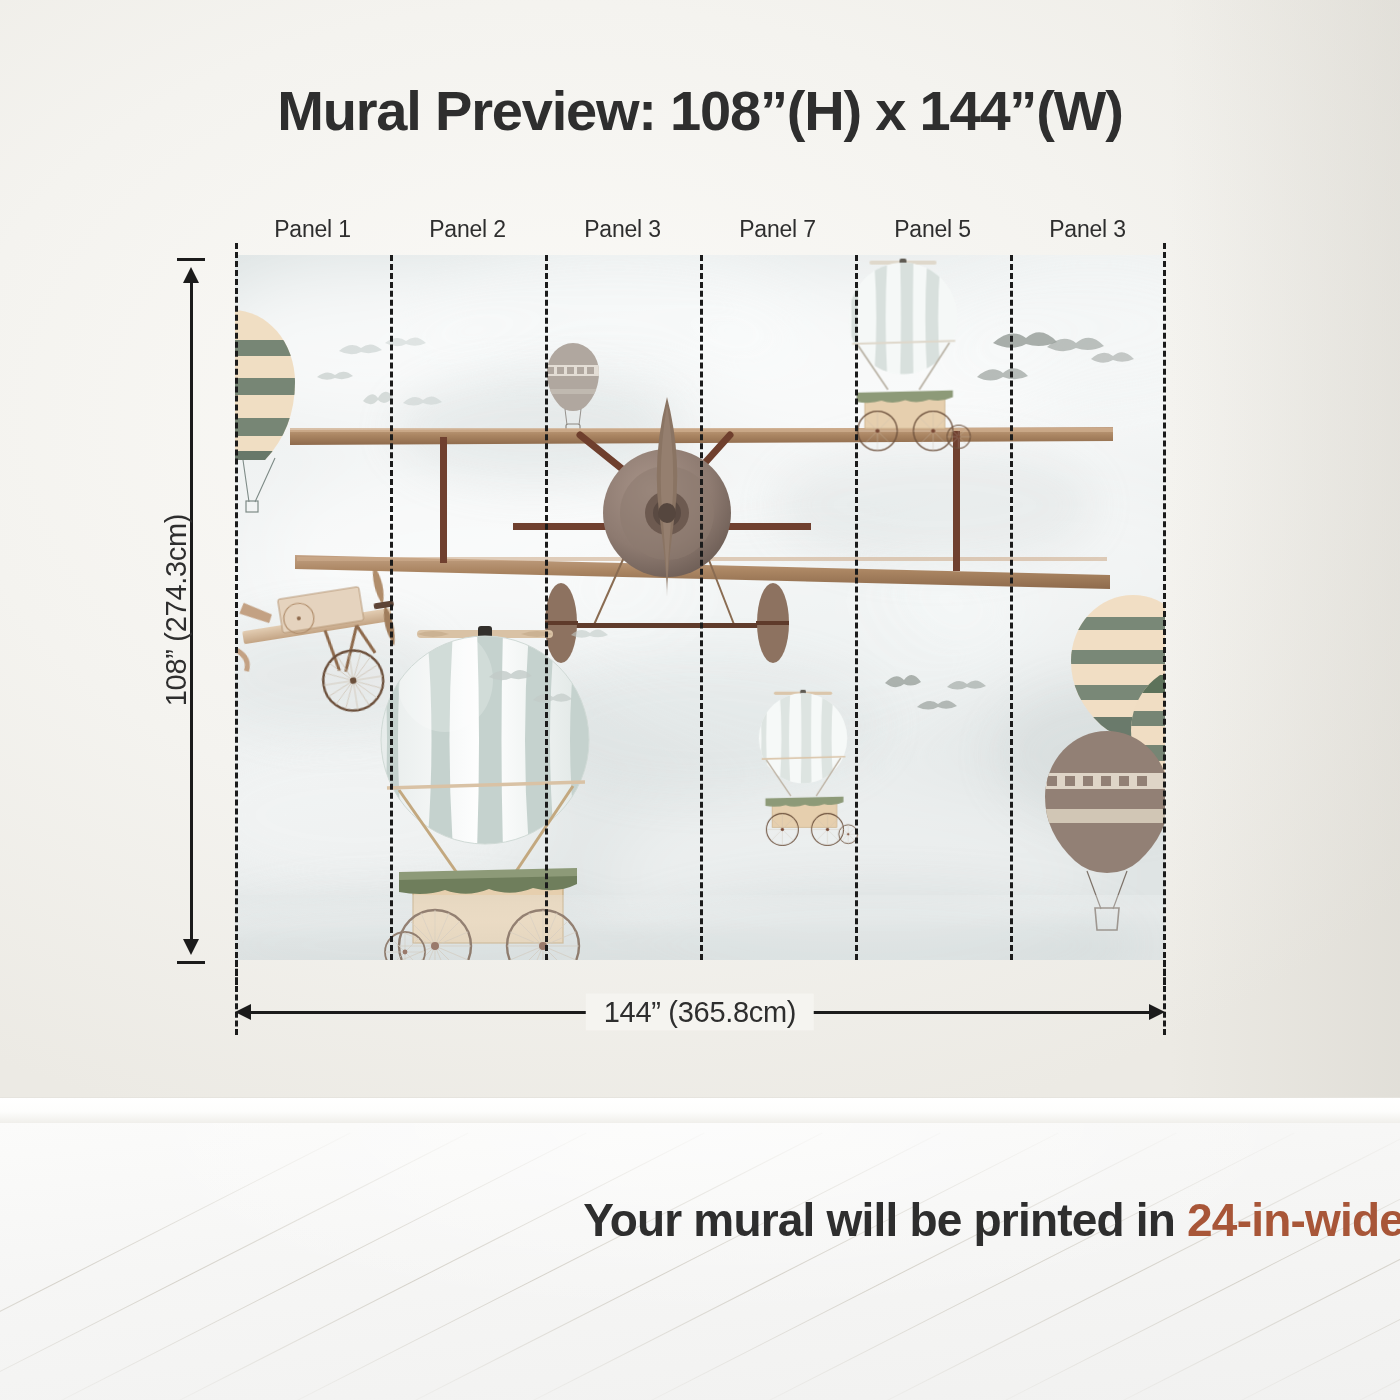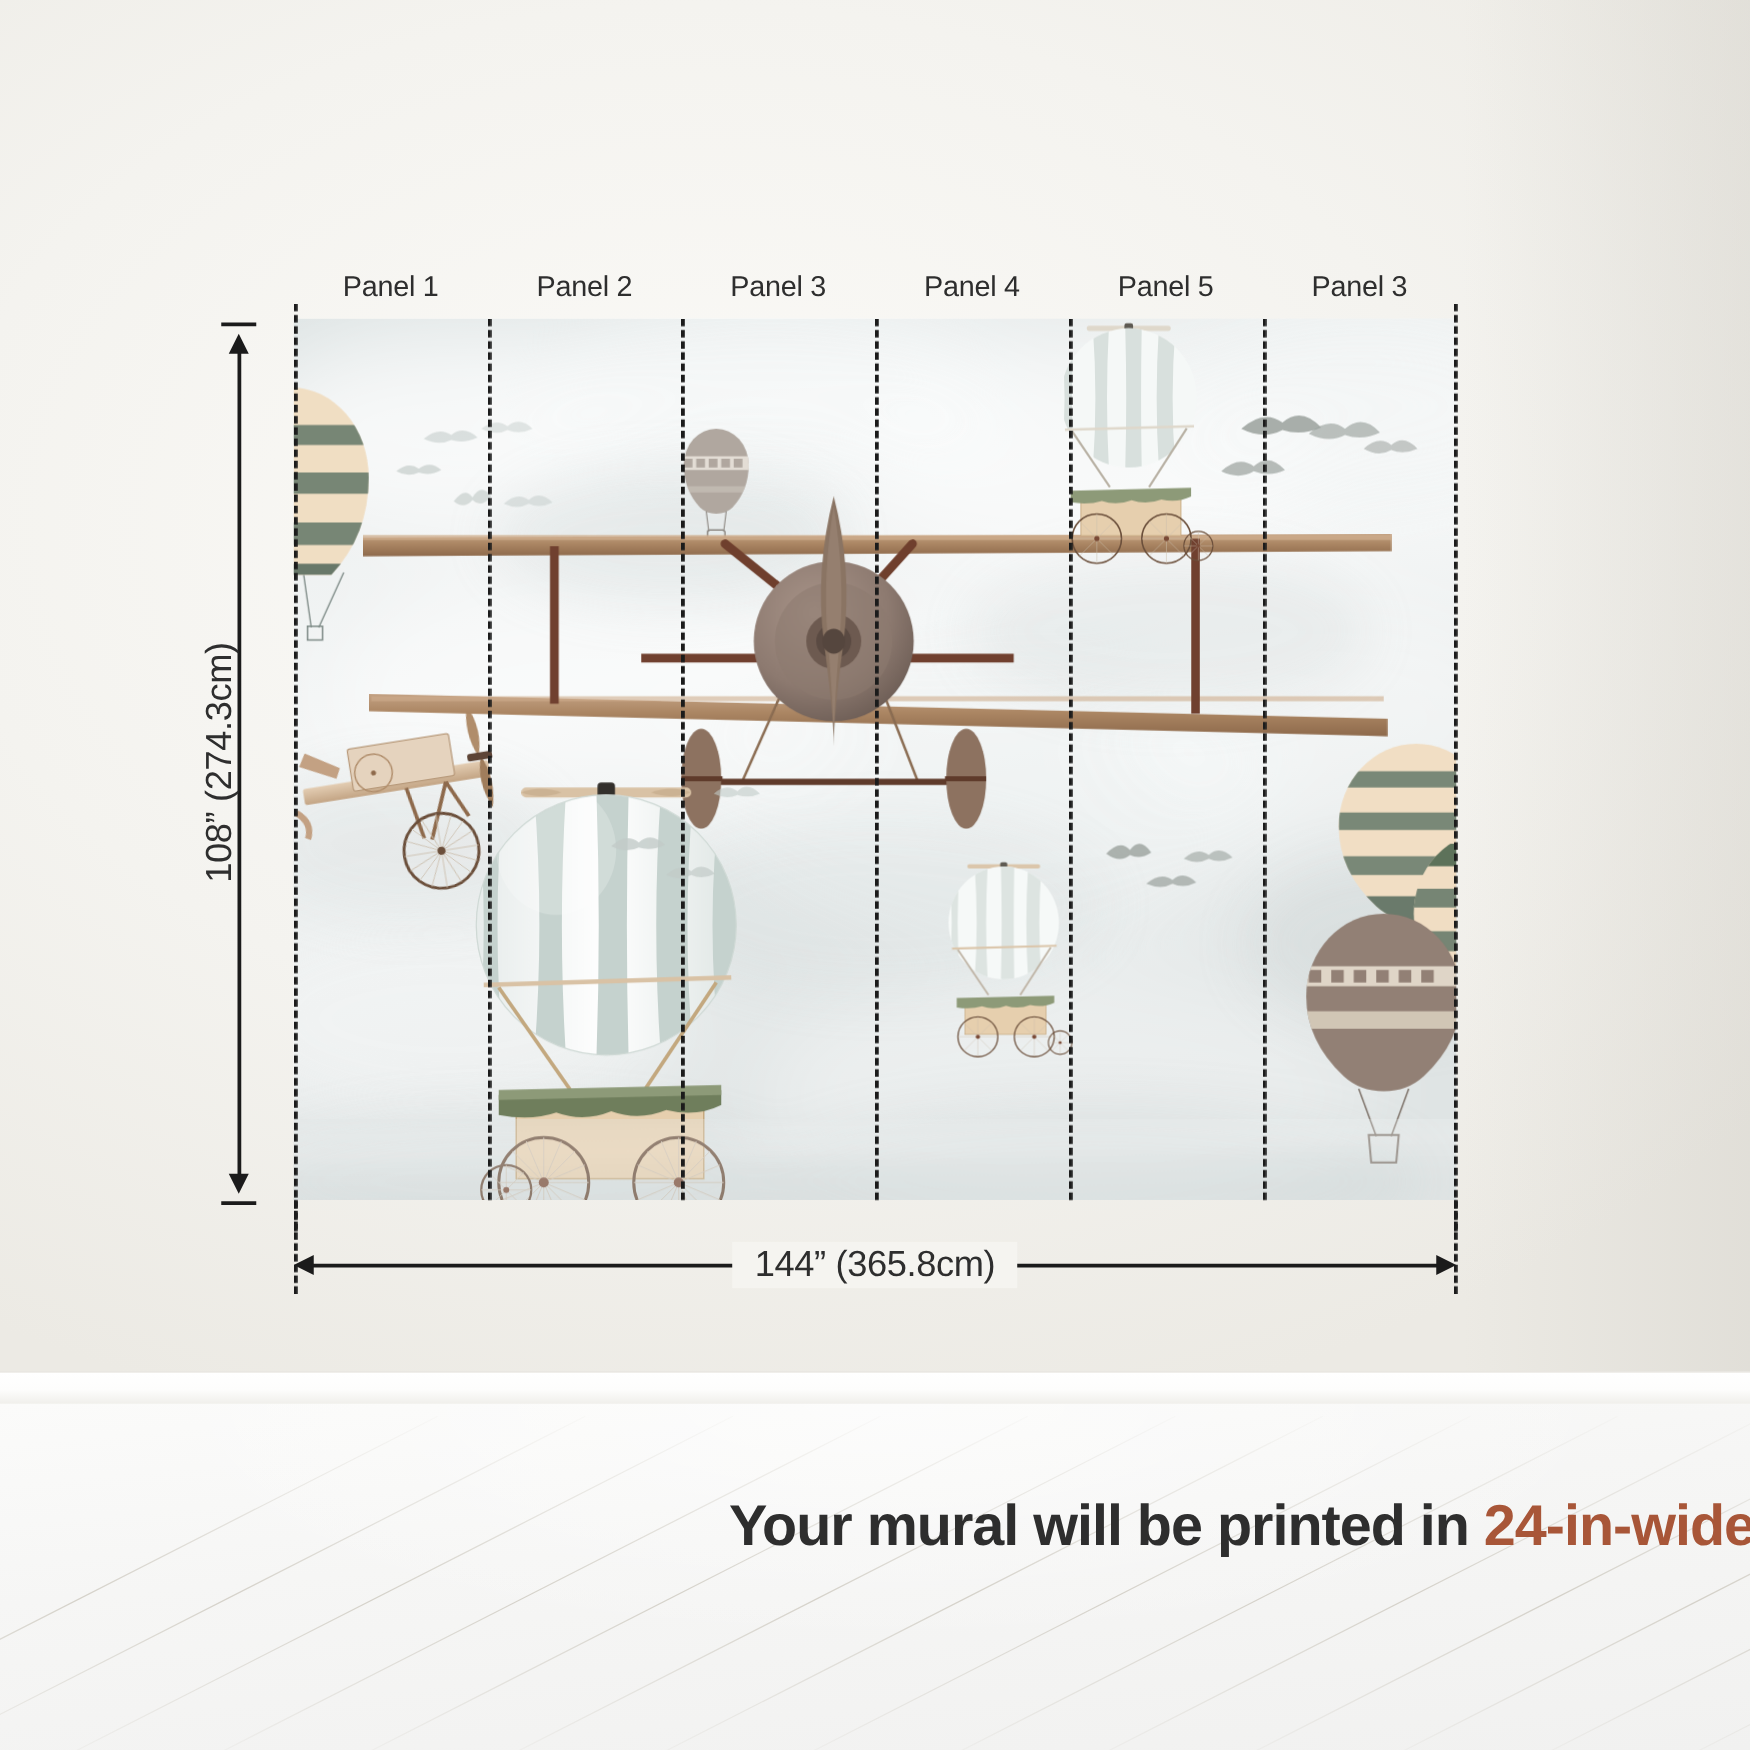--- a/index.html
+++ b/index.html
@@ -122,28 +122,29 @@
 </style>
 </head>
 <body>
 
 <div id="root">
 
   <div class="wall"></div>
   <div class="wall-shadow-right"></div>
   <div class="wall-shadow-bottom"></div>
 
+  <div class="title">Mural Preview: 108”(H) x 144”(W)</div>
 
   <div class="diagram">
 
     <div class="panel-labels">
       <div class="panel-label">Panel 1</div>
       <div class="panel-label">Panel 2</div>
       <div class="panel-label">Panel 3</div>
-      <div class="panel-label">Panel 4</div>
+      <div class="panel-label">Panel 7</div>
       <div class="panel-label">Panel 5</div>
       <div class="panel-label">Panel 3</div>
     </div>
 
     <div class="mural">
       <svg viewBox="0 0 930 705" width="930" height="705">
         <defs>
           <linearGradient id="sky" x1="0" y1="0" x2="0.25" y2="1">
             <stop offset="0%" stop-color="#dfe5e5"></stop>
             <stop offset="20%" stop-color="#edf0f0"></stop>

